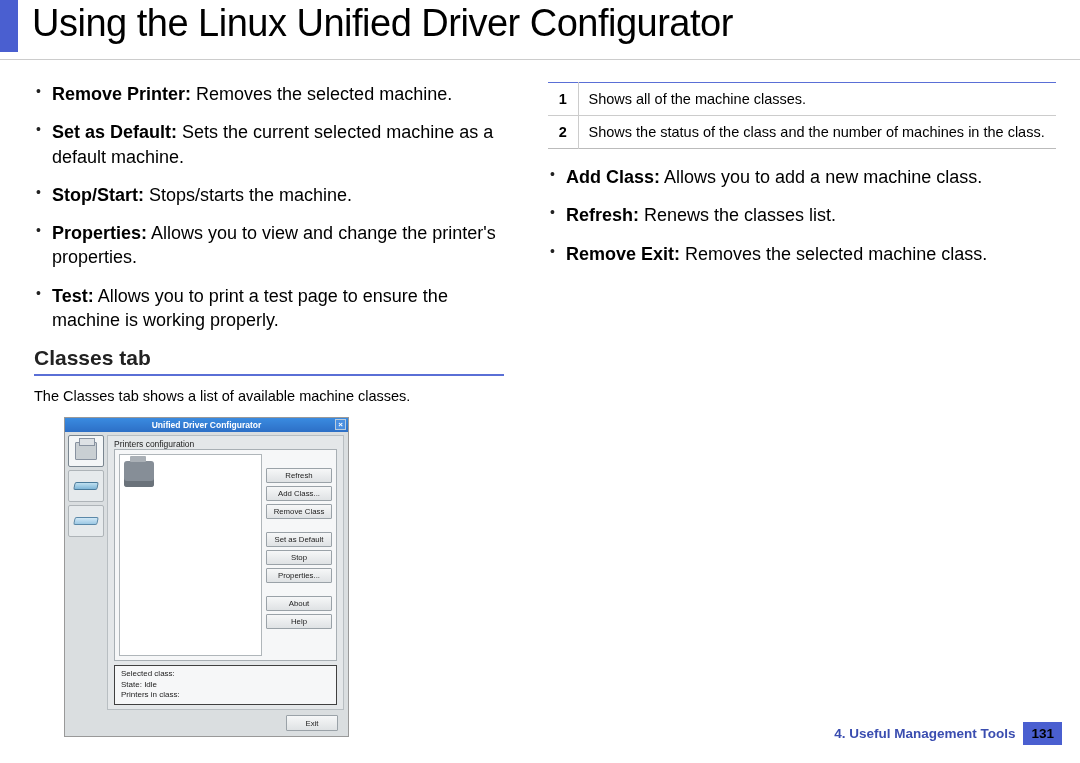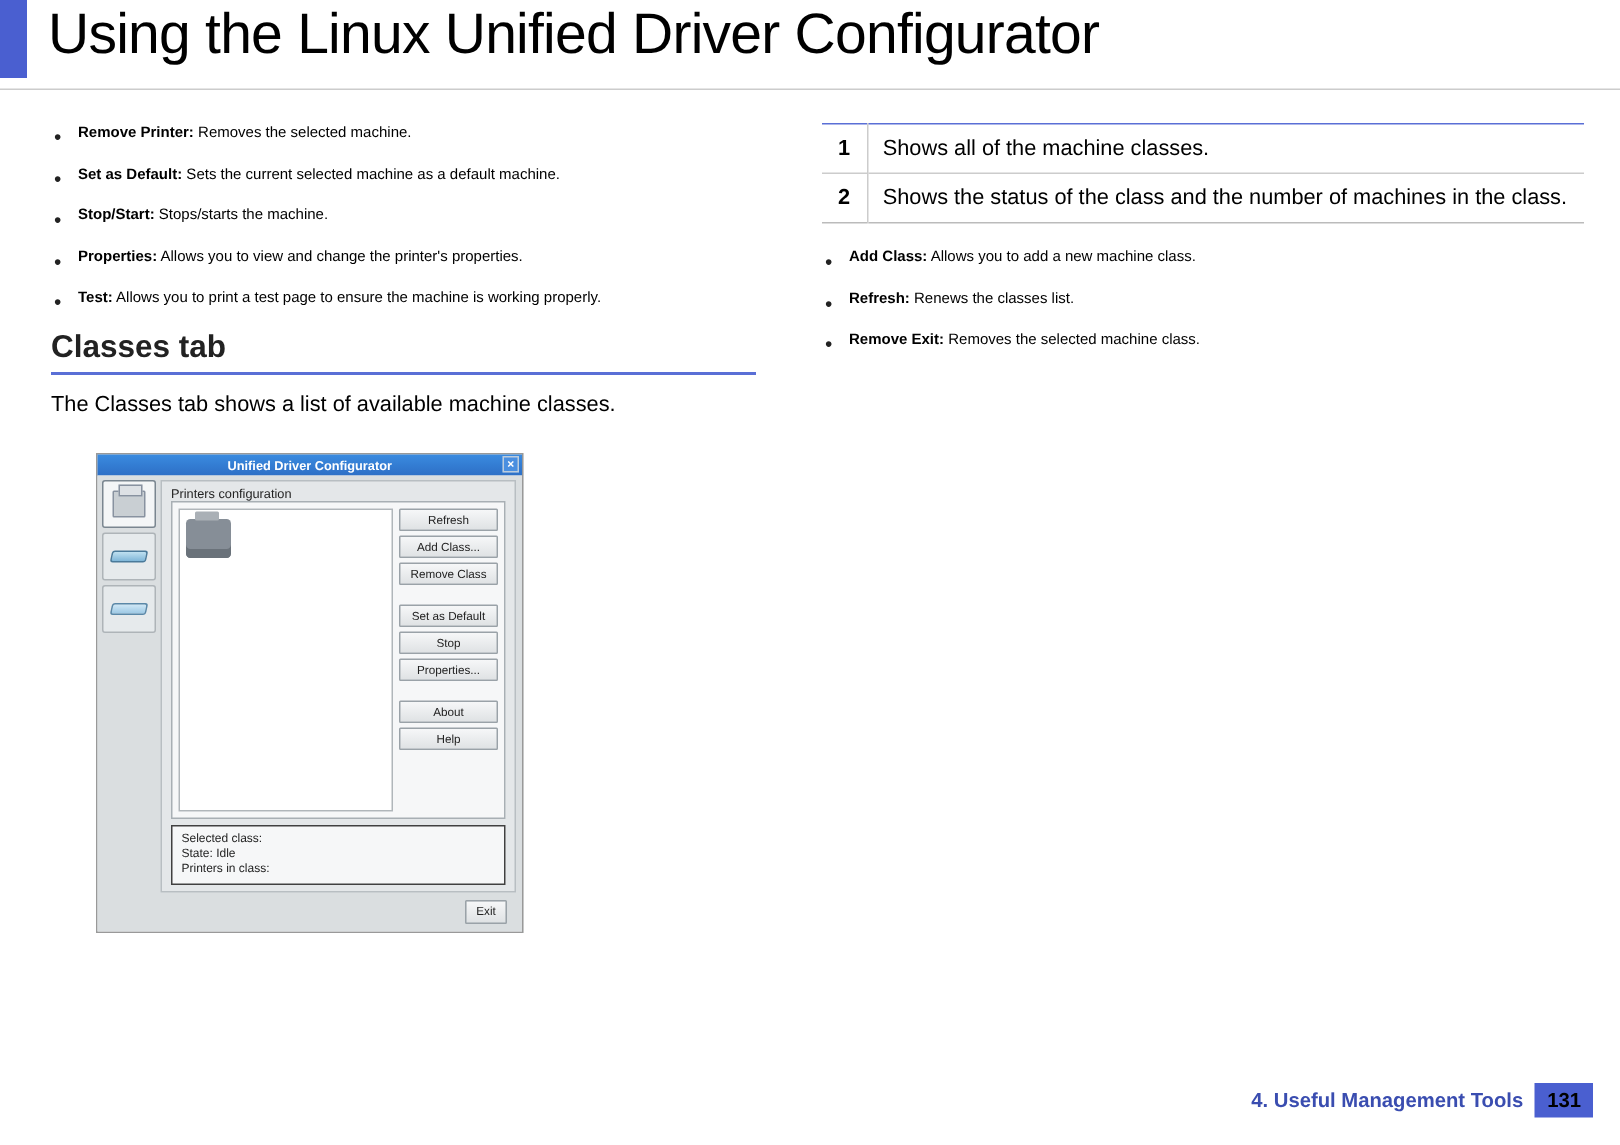--- a/index.html
+++ b/index.html
@@ -34,21 +34,21 @@
   .columns {
     display: flex;
     padding: 22px 24px 0 34px;
     gap: 34px;
   }
   .col { flex: 1; }
   .col-left { flex: 0 0 480px; }
   .col-right { flex: 1; }
   ul.bullets {
     list-style: none;
-    font-size: 10px;
+    font-size: 18px;
     line-height: 1.35;
   }
   ul.bullets > li {
     position: relative;
     padding-left: 18px;
     margin-bottom: 14px;
   }
   ul.bullets > li::before {
     content: "•";
     position: absolute;
@@ -69,21 +69,21 @@
   }
   .section-intro {
     margin-top: 12px;
     margin-bottom: 12px;
     font-size: 14.5px;
   }
   .screenshot-wrap {
     position: relative;
     width: 318px;
     height: 320px;
-    margin-top: 24px;
+    margin-top: 13px;
   }
   .screenshot {
     position: absolute;
     left: 30px; top: 0;
     width: 285px; height: 320px;
     border: 1px solid #999;
     background: #eceeee;
     font-family: Tahoma, Arial, sans-serif;
     font-size: 9px;
     color: #222;
@@ -195,21 +195,21 @@
     background: #868e97;
     border-radius: 3px;
     box-shadow: inset 0 -6px 0 #6a727a;
   }
   .ss-list-icon::before{
     content:""; position:absolute; left:6px; top:-5px; width:16px; height:6px;
     background:#aab0b6; border-radius:1px;
   }
   .ss-btncol {
     width: 70px;
-    padding: 4px 4px 0 0;
+    padding: 18px 4px 0 0;
     display: flex; flex-direction: column; gap: 3px;
   }
   .ss-btn {
     height: 15px;
     background: linear-gradient(#f6f7f8,#dfe2e4);
     border: 1px solid #9aa2a8;
     border-radius: 1px;
     font-size: 7.8px;
     display: flex; align-items: center; justify-content: center;
     color: #222;
@@ -221,21 +221,21 @@
     border: 1px solid #404040;
     padding: 3px 6px;
     font-size: 8px;
     line-height: 1.3;
     height: 40px;
   }
   .ss-exit-row {
     position: absolute;
     right: 10px; bottom: 5px;
   }
-  .ss-exit-row .ss-btn { width: 28px; height: 16px; text-align: right; }
+  .ss-exit-row .ss-btn { width: 52px; height: 16px; text-align: right; }
   .callout-num {
     position: absolute;
     width: 8px; height: 10px;
     font-size: 10px;
     font-weight: 700;
     color: #000;
     text-align: center;
   }
   .callout-line {
     position: absolute;

